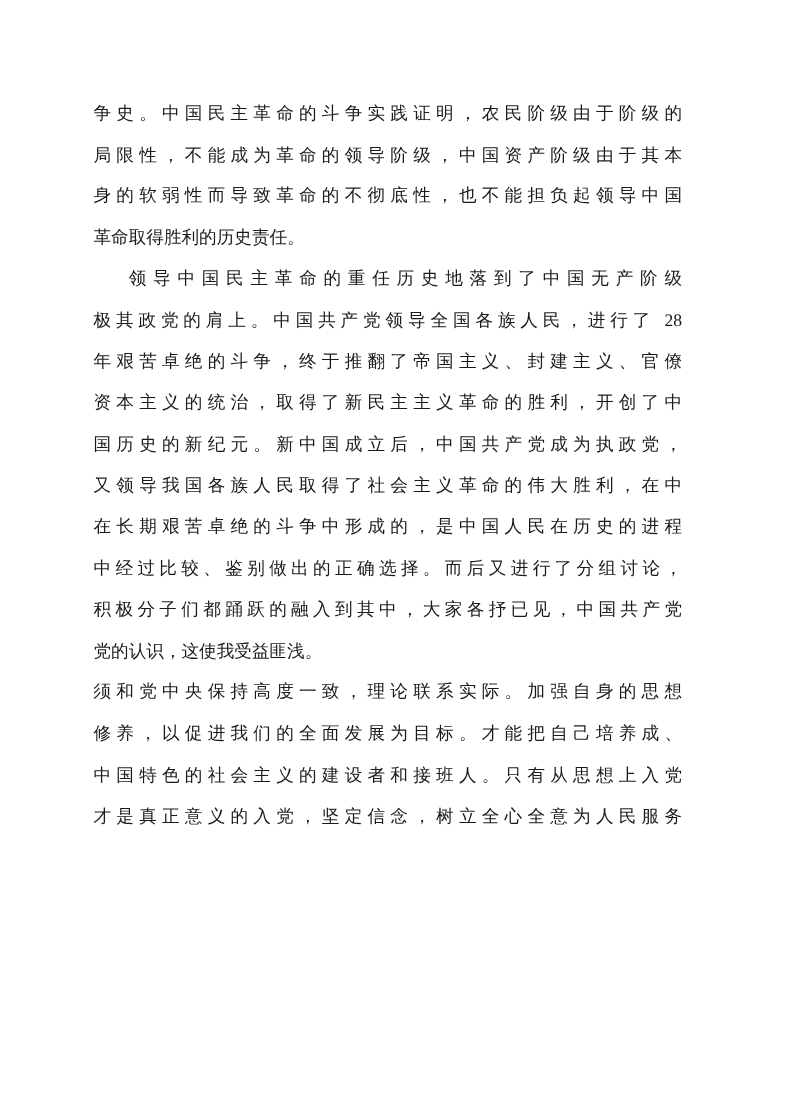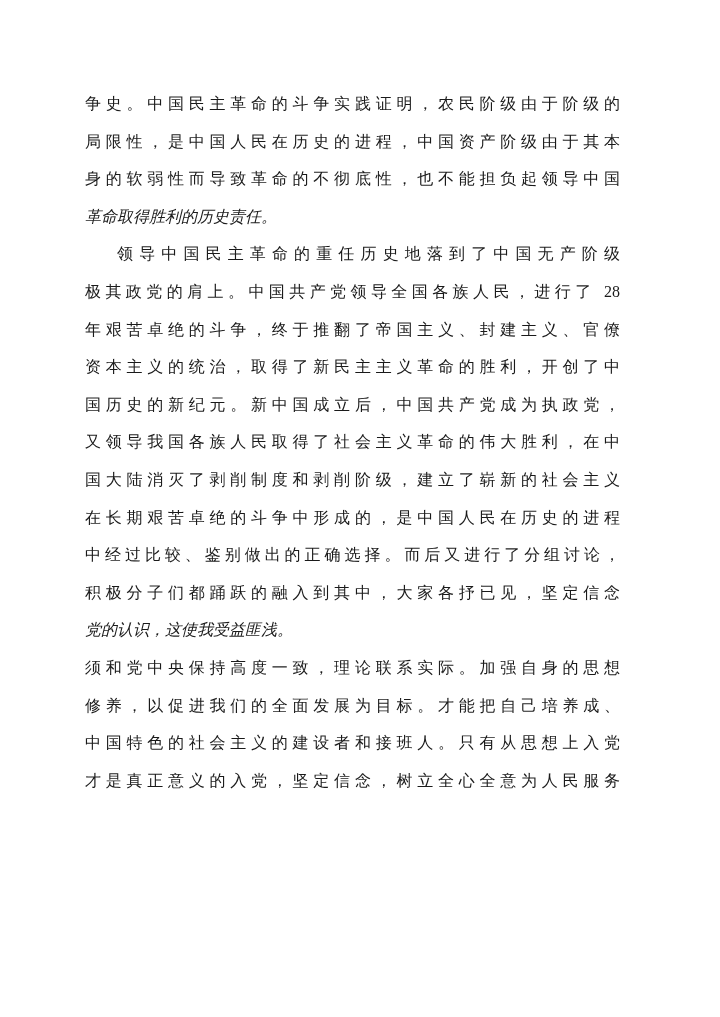--- a/index.html
+++ b/index.html
@@ -30,48 +30,46 @@
   }
   .line {
     text-align: justify;
     text-align-last: justify;
     
     text-justify: inter-character;
     white-space: normal;
   }
   .line.para-end {
     text-align-last: left;
-    font-style: italic;
   }
   .line.indent {
     text-indent: 2em;
   }
 </style>
 </head>
 <body>
 
 <div class="page">
   <div class="text-block" style="color: rgb(26, 26, 26);">
       <div class="paragraph">
         <div class="line">争史。中国民主革命的斗争实践证明，农民阶级由于阶级的</div>
-        <div class="line">局限性，是中国人民在历史的进程，中国资产阶级由于其本</div>
+        <div class="line">局限性，不能成为革命的领导阶级，中国资产阶级由于其本</div>
         <div class="line">身的软弱性而导致革命的不彻底性，也不能担负起领导中国</div>
         <div class="line para-end">革命取得胜利的历史责任。</div>
       </div>
       <div class="paragraph">
         <div class="line indent">领导中国民主革命的重任历史地落到了中国无产阶级</div>
         <div class="line">极其政党的肩上。中国共产党领导全国各族人民，进行了 28</div>
         <div class="line">年艰苦卓绝的斗争，终于推翻了帝国主义、封建主义、官僚</div>
         <div class="line">资本主义的统治，取得了新民主主义革命的胜利，开创了中</div>
         <div class="line">国历史的新纪元。新中国成立后，中国共产党成为执政党，</div>
         <div class="line">又领导我国各族人民取得了社会主义革命的伟大胜利，在中</div>
-        <div class="line">国大陆消灭了剥削制度和剥削阶级，建立了崭新的社会主义</div>
         <div class="line">在长期艰苦卓绝的斗争中形成的，是中国人民在历史的进程</div>
         <div class="line">中经过比较、鉴别做出的正确选择。而后又进行了分组讨论，</div>
-        <div class="line">积极分子们都踊跃的融入到其中，大家各抒已见，坚定信念</div>
+        <div class="line">积极分子们都踊跃的融入到其中，大家各抒已见，中国共产党</div>
         <div class="line para-end">党的认识，这使我受益匪浅。</div>
       </div>
       <div class="paragraph">
         <div class="line">须和党中央保持高度一致，理论联系实际。加强自身的思想</div>
         <div class="line">修养，以促进我们的全面发展为目标。才能把自己培养成、</div>
         <div class="line">中国特色的社会主义的建设者和接班人。只有从思想上入党</div>
         <div class="line">才是真正意义的入党，坚定信念，树立全心全意为人民服务</div>
       </div>
     </div>
 </div>

